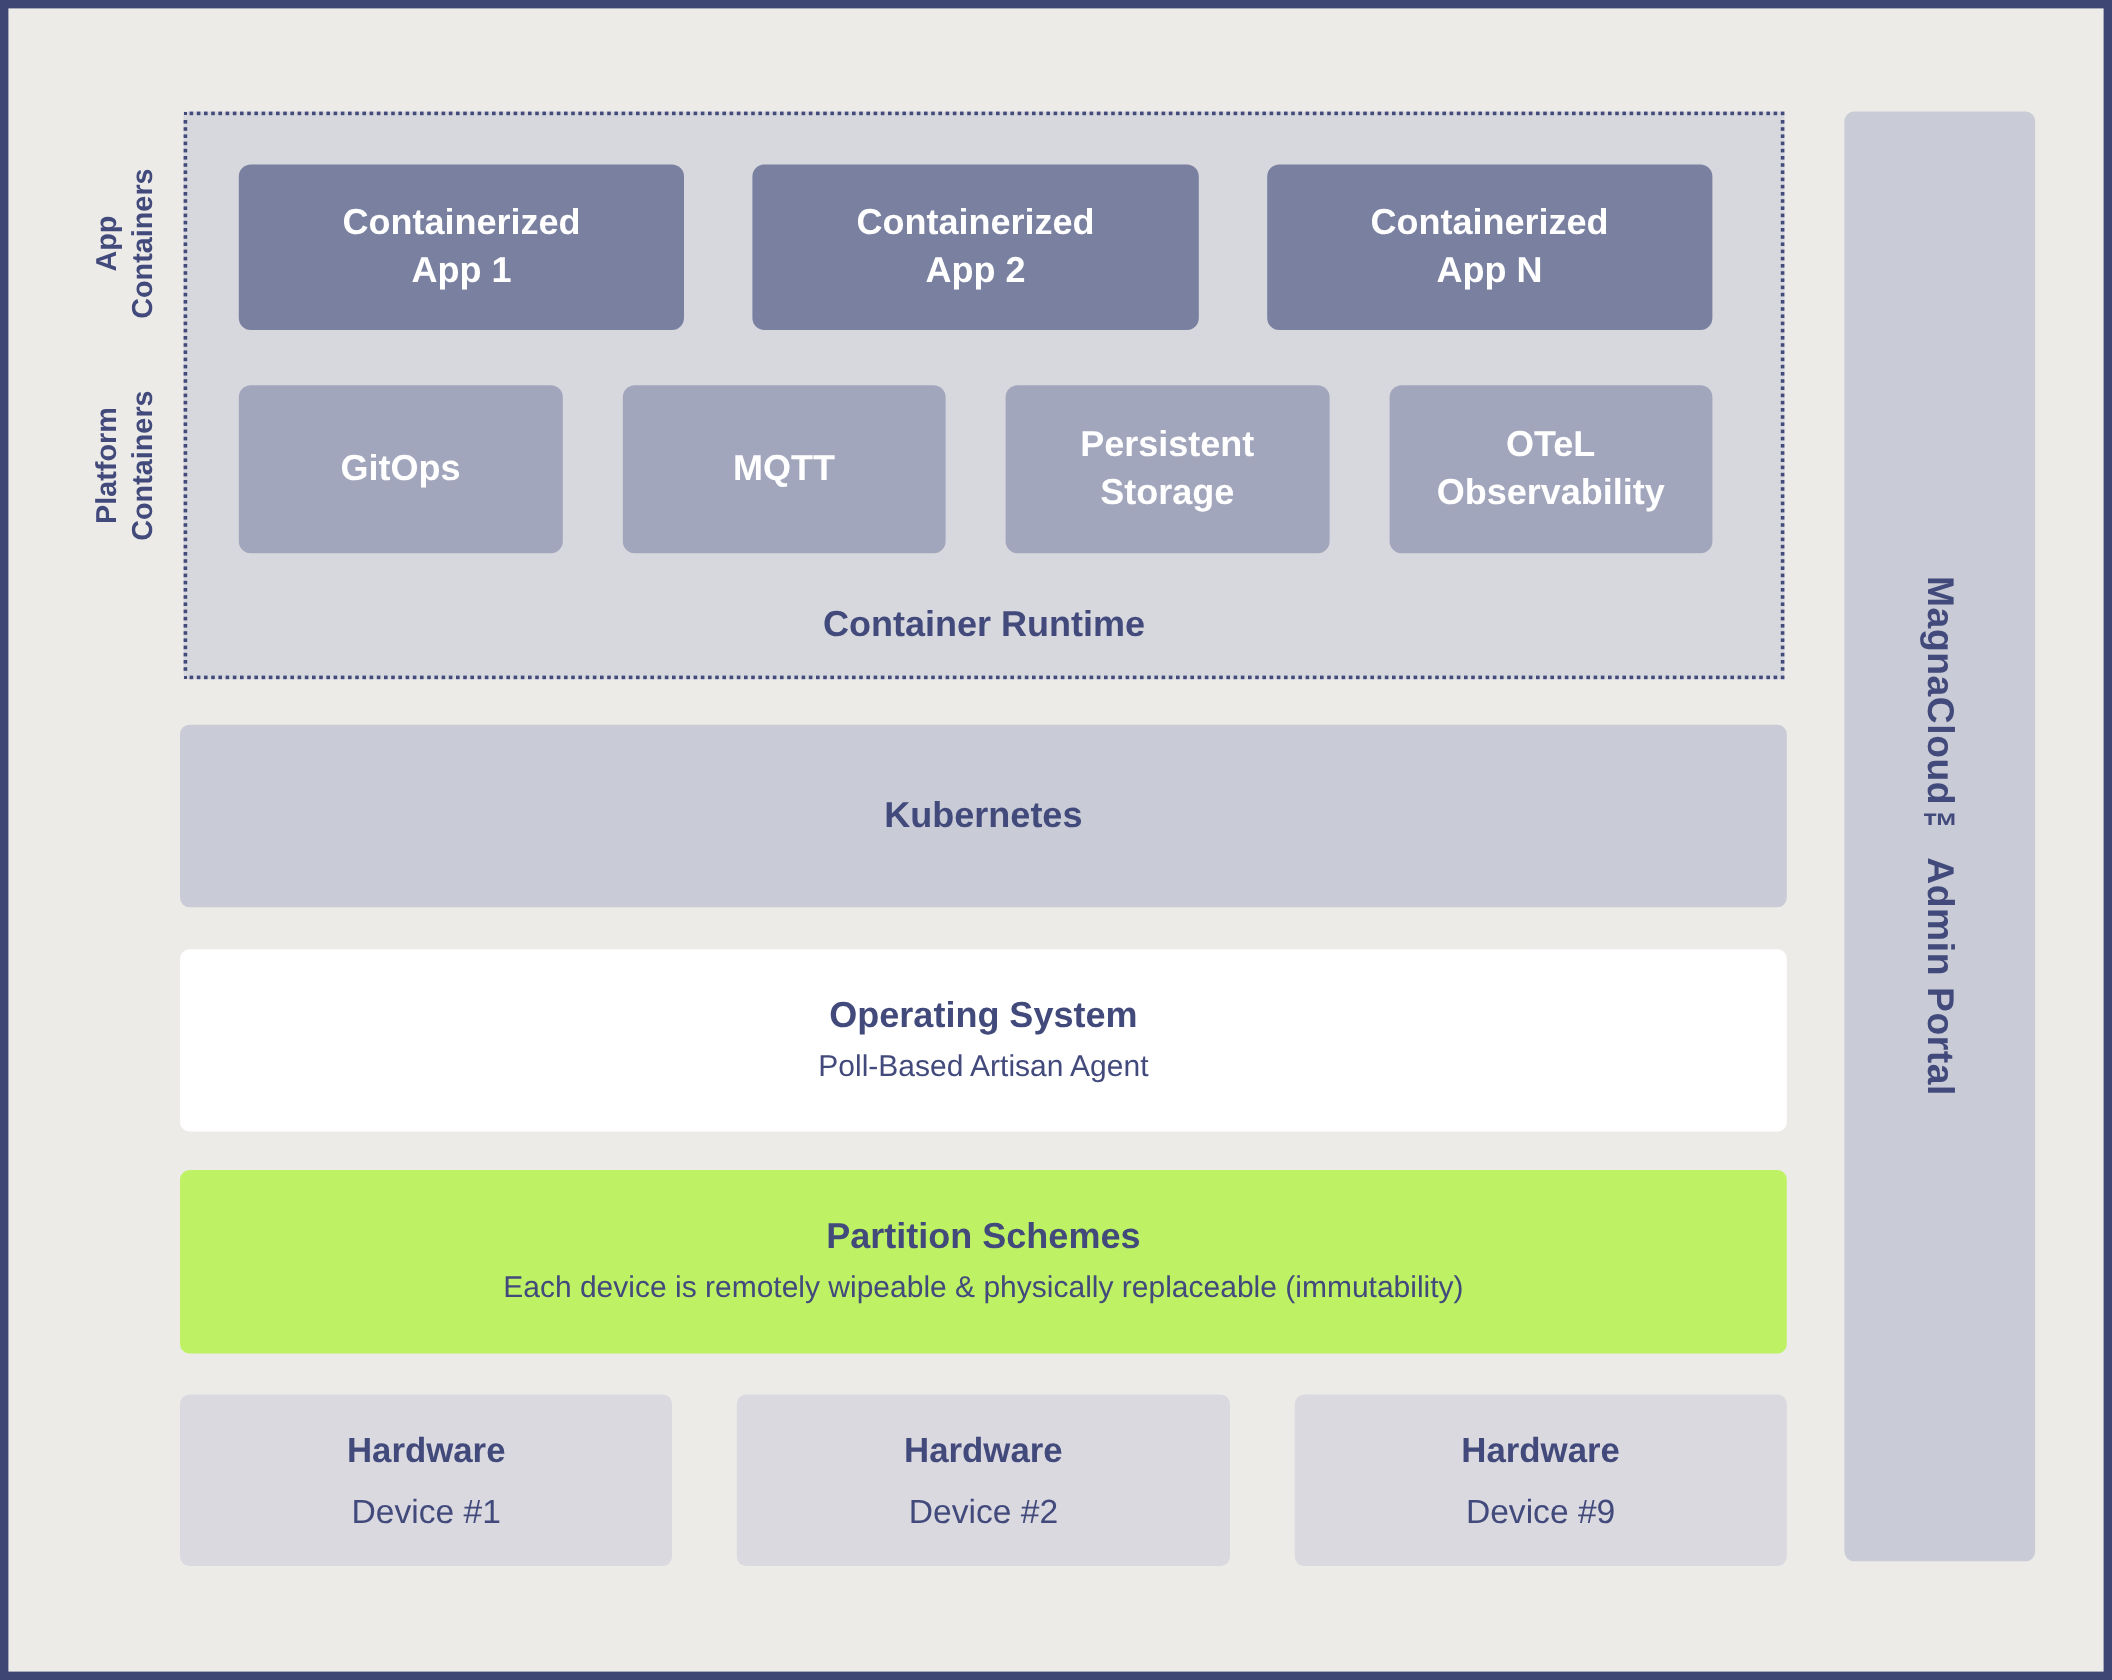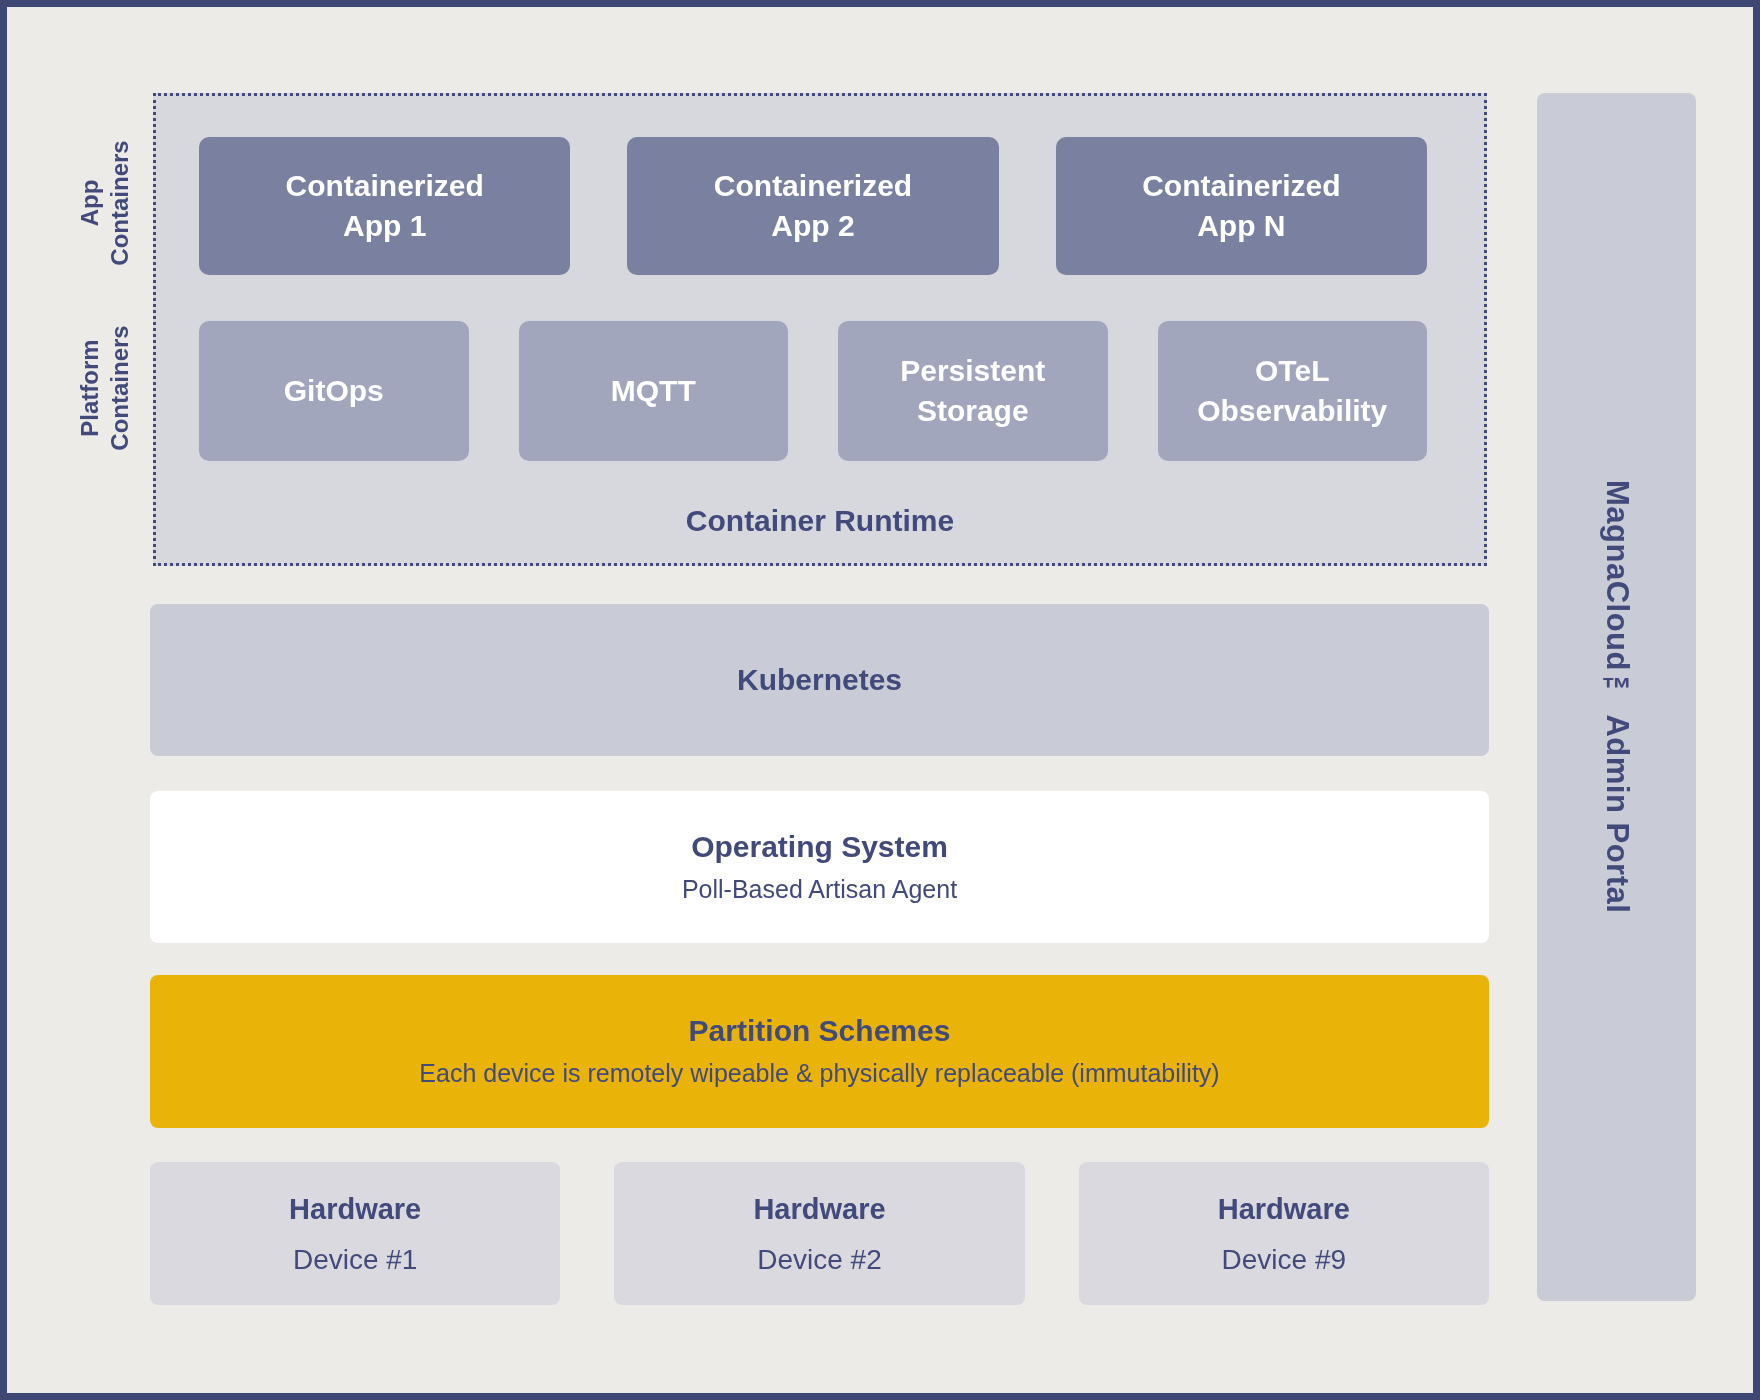--- a/index.html
+++ b/index.html
@@ -48,21 +48,21 @@
   
   .bar{
     position:absolute;left:143px;width:1339px;
     display:flex;flex-direction:column;align-items:center;justify-content:center;
     border-radius:8px;text-align:center;gap:5px;
   }
   .bar .title{color:#424A7C;font-weight:bold;font-size:30px;line-height:38px;}
   .bar .subtitle{color:#424A7C;font-weight:normal;font-size:25px;line-height:36px;}
   .kubernetes{top:597px;height:152px;background:#C9CBD6;}
   .os{top:784px;height:152px;background:#ffffff;}
-  .partition{top:968px;height:153px;background:#eab308;}
+  .partition{top:968px;height:153px;background:#bef264;}
   
   .hw-row{
     position:absolute;left:143px;top:1155px;width:1339px;height:143px;
     display:flex;gap:54px;
   }
   .hw-box{
     flex:1;display:flex;flex-direction:column;align-items:center;justify-content:center;
     background:#D9D9DF;border-radius:8px;text-align:center;gap:16px;
   }
   .hw-box .title{color:#424A7C;font-weight:bold;font-size:29px;line-height:36px;}

